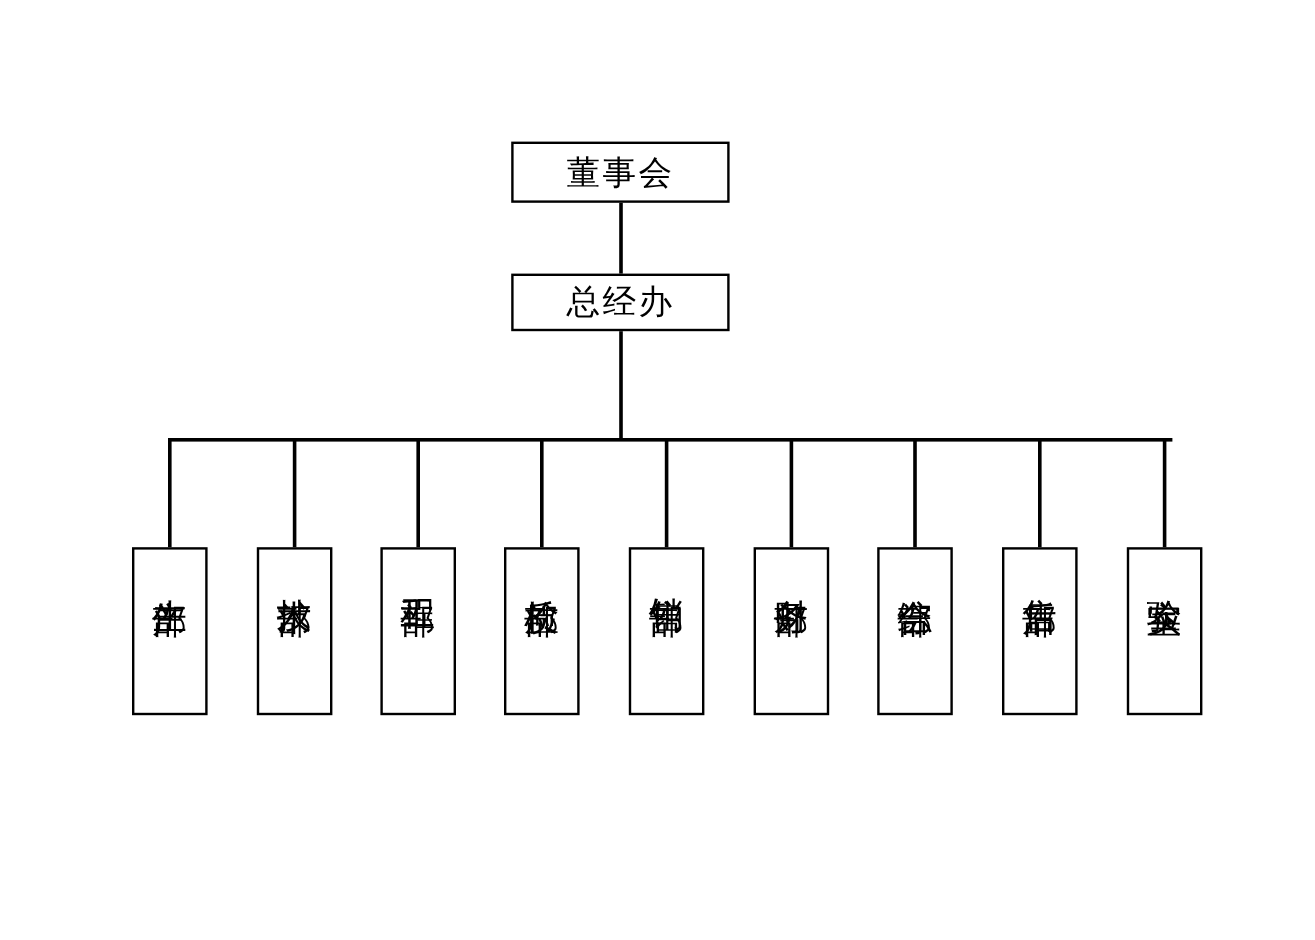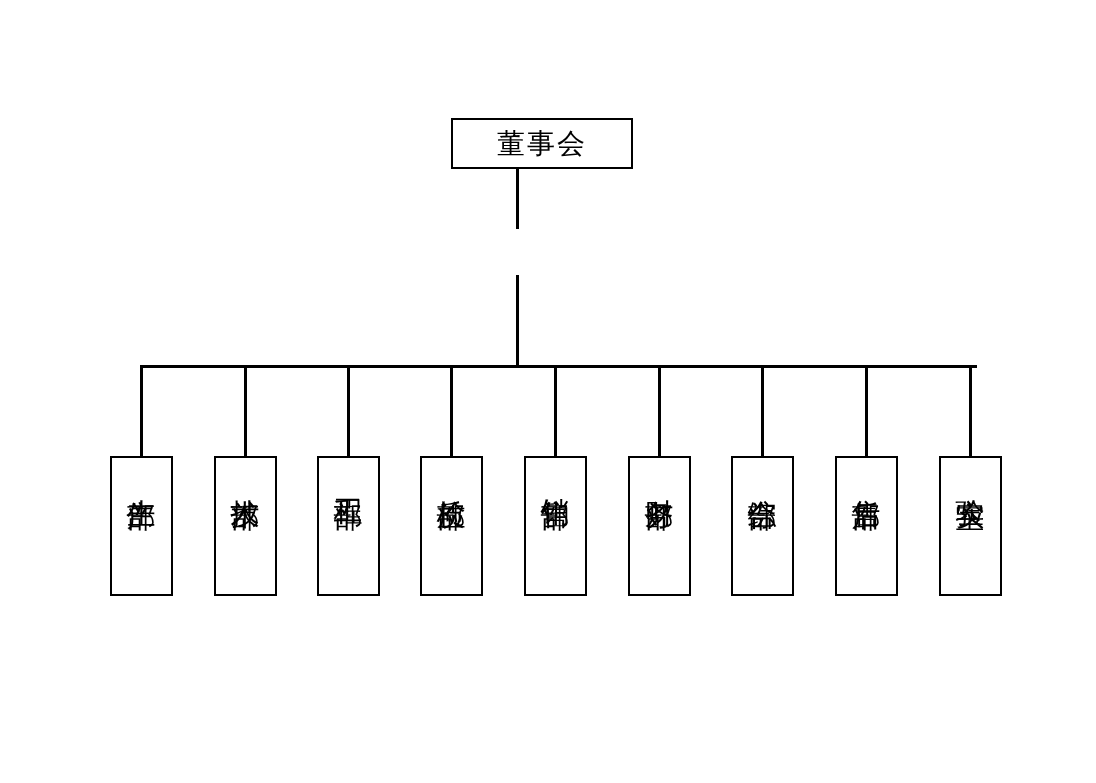--- a/index.html
+++ b/index.html
@@ -19,21 +19,20 @@
   }
   .node-box {
     position: absolute;
     box-sizing: border-box;
     border: 2px solid #000000;
     background: #ffffff;
     display: flex;
     align-items: center;
     justify-content: center;
     z-index: 3;
-    margin-left: 25px;
   }
   .node-label-h {
     font-size: 28px;
     line-height: 1;
     color: #000000;
     letter-spacing: 2px;
     white-space: nowrap;
   }
   .node-box-vert {
     position: absolute;
@@ -72,20 +71,23 @@
 <body>
 
 <div id="org-chart">
 
   <div class="node-box" style="left:426px; top:118px; width:182px; height:51px;">
     <span class="node-label-h">董事会</span>
   </div>
 
   <div class="connector-v" style="left:516px; top:168px; height:61px;"></div>
 
+  <div class="node-box" style="left:426px; top:228px; width:182px; height:48px;">
+    <span class="node-label-h">总经办</span>
+  </div>
 
   <div class="connector-v" style="left:516px; top:275px; height:92px;"></div>
 
   <div class="connector-h" style="left:141px; top:365px; width:836px;"></div>
 
   <div class="connector-v" style="left:140px; top:365px; height:92px;"></div>
   <div class="connector-v" style="left:244px; top:365px; height:92px;"></div>
   <div class="connector-v" style="left:347px; top:365px; height:92px;"></div>
   <div class="connector-v" style="left:450px; top:365px; height:92px;"></div>
   <div class="connector-v" style="left:554px; top:365px; height:92px;"></div>

